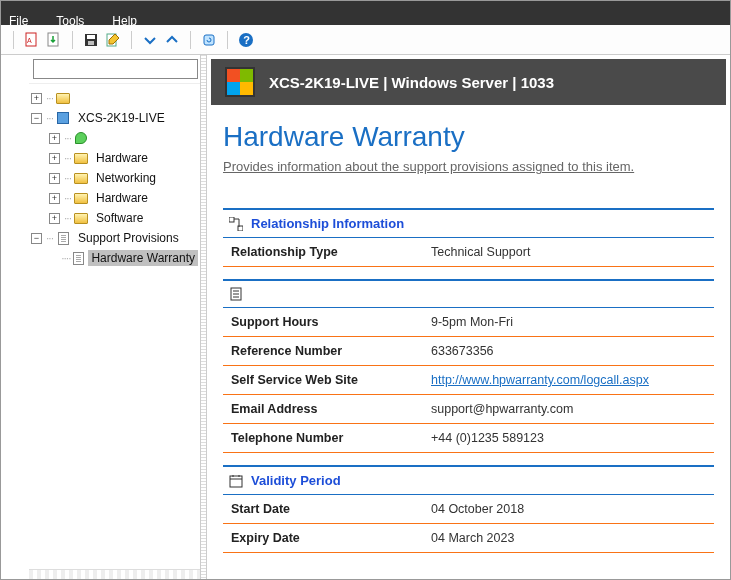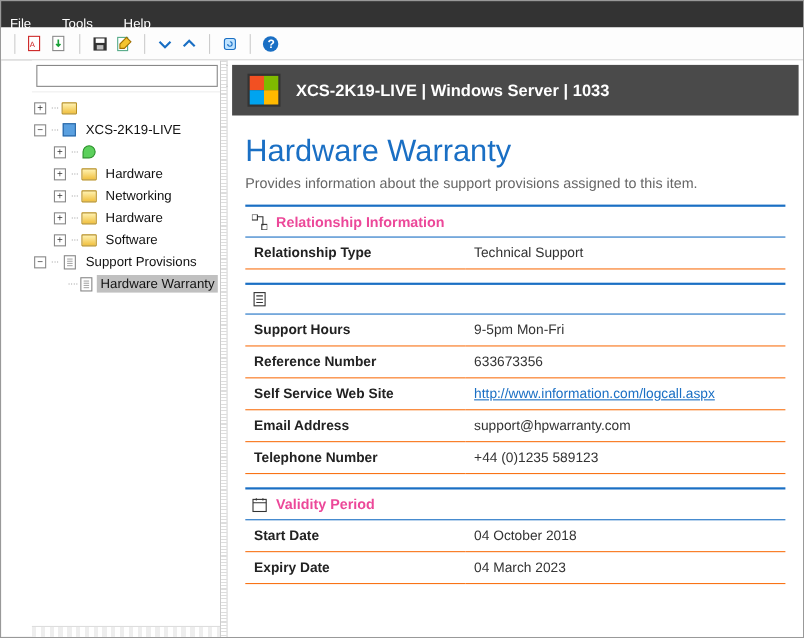--- a/index.html
+++ b/index.html
@@ -37,23 +37,23 @@
 .right { flex: 1; overflow: auto; background: #fff; }
 
 .header-band { background: #4a4a4a; height: 46px; display: flex; align-items: center; padding: 0 14px; color: #fff; font-size: 15px; font-weight: 700; gap: 14px; margin: 4px; }
 .winlogo { width: 30px; height: 30px; position: relative; background:#333; padding:3px; }
 .winlogo .q { position:absolute; width:13px; height:13px; }
 .winlogo .q1{left:2px;top:2px;background:#f25022;} .winlogo .q2{right:2px;top:2px;background:#7fba00;}
 .winlogo .q3{left:2px;bottom:2px;background:#00a4ef;} .winlogo .q4{right:2px;bottom:2px;background:#ffb900;}
 
 .content { padding: 12px 16px 20px 16px; }
 h1.page-title { color: #1a6fc4; font-weight: 300; font-size: 28px; margin-bottom: 6px; }
-.subtitle { color: #666; font-size: 13px; margin-bottom: 12px; }
-
-.sect-head { border-top: 2px solid #1a6fc4; border-bottom: 1px solid #1a6fc4; padding: 6px 6px; font-weight: 600; font-size: 13px; color: #ec4899; display: flex; align-items: center; gap: 8px; margin-top: 12px; }
+.subtitle { color: #666; font-size: 13px; margin-bottom: 34px; text-decoration: underline; }
+
+.sect-head { border-top: 2px solid #1a6fc4; border-bottom: 1px solid #1a6fc4; padding: 6px 6px; font-weight: 600; font-size: 13px; color: #1d4ed8; display: flex; align-items: center; gap: 8px; margin-top: 12px; }
 .sect-ic { width: 14px; height: 14px; }
 
 table.kv { width: 100%; border-collapse: collapse; font-size: 12.5px; }
 table.kv td { border-bottom: 1px solid #f97316; padding: 7px 8px; vertical-align: middle; }
 table.kv td.k { width: 200px; font-weight: 600; color: #222; }
 table.kv td.v { color: #333; }
 a.link { color: #1a6fc4; text-decoration: underline; }
 
 .scrollhint { height: 10px; background: repeating-linear-gradient(90deg,#eee,#eee 4px,#fff 4px,#fff 8px); border-top: 1px solid #ddd; }
 </style>
@@ -248,21 +248,21 @@
             <tr>
               <td class="k">Support Hours</td>
               <td class="v">9-5pm Mon-Fri</td>
             </tr>
         <tr>
               <td class="k">Reference Number</td>
               <td class="v">633673356</td>
             </tr>
         <tr>
               <td class="k">Self Service Web Site</td>
-              <td class="v"><a class="link" href="#">http://www.information.com/logcall.aspx</a></td>
+              <td class="v"><a class="link" href="#">http://www.hpwarranty.com/logcall.aspx</a></td>
             </tr>
         <tr>
               <td class="k">Email Address</td>
               <td class="v">support@hpwarranty.com</td>
             </tr>
         <tr>
               <td class="k">Telephone Number</td>
               <td class="v">+44 (0)1235 589123</td>
             </tr>
       </tbody>

